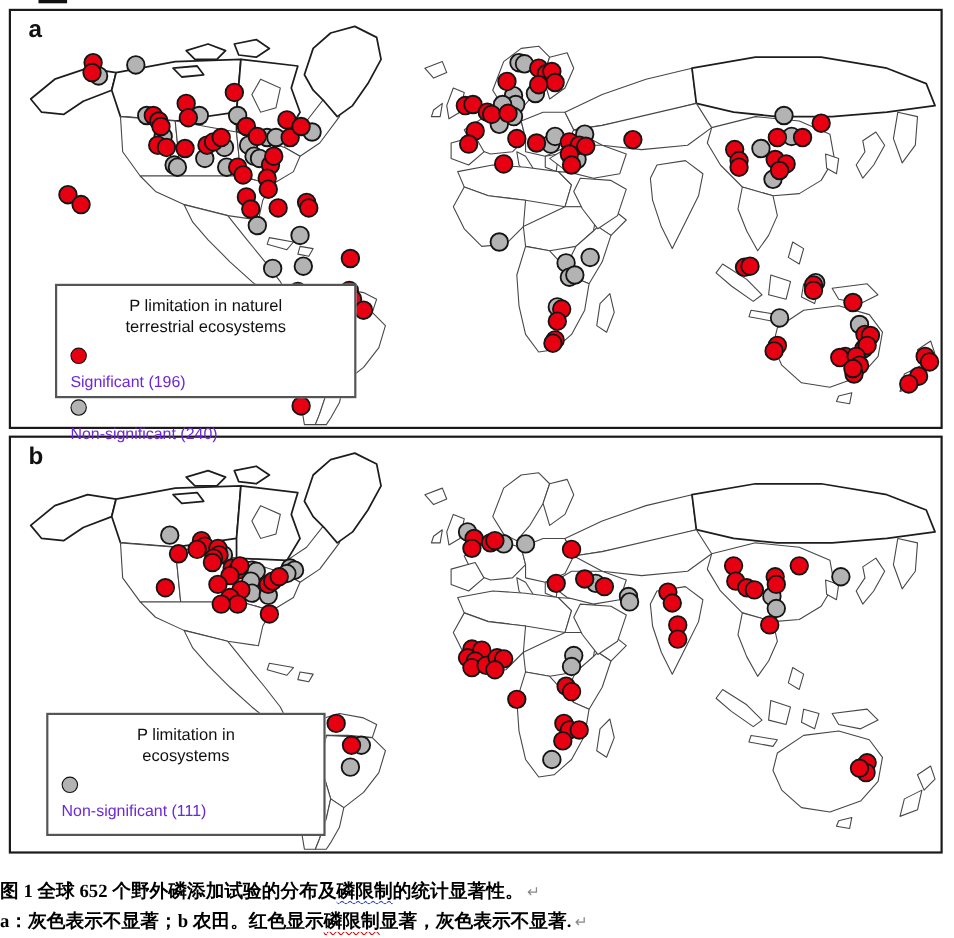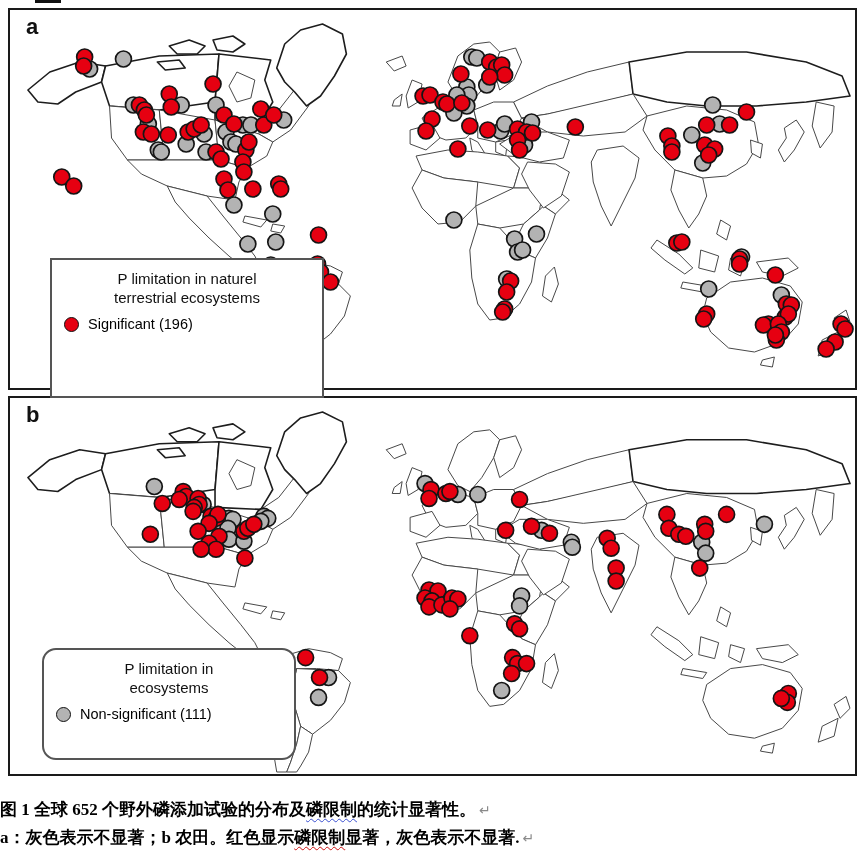--- a/index.html
+++ b/index.html
@@ -4,24 +4,24 @@
 <style>
   html,body{margin:0;padding:0;background:#ffffff;}
   body{width:867px;height:853px;position:relative;font-family:"Liberation Sans",sans-serif;}
   .crop-mark{position:absolute;left:35px;top:0;width:26px;height:3px;background:#111;}
   .panel{position:absolute;left:8px;width:849px;border:2px solid #1a1a1a;background:#fff;box-sizing:border-box;}
   #panel-a{top:8px;height:382px;}
   #panel-b{top:396px;height:380px;}
   .panel svg.mapsvg{position:absolute;left:0;top:0;width:100%;height:100%;}
   .panel-label{position:absolute;left:16px;top:4px;font-size:22px;font-weight:bold;color:#111;z-index:5;}
   .legend{position:absolute;background:#fff;border:2px solid #555;z-index:6;padding:10px 12px 8px 12px;box-sizing:border-box;}
-  #legend-a{left:40px;top:248px;width:274px;height:140px;}
-  #legend-b{left:32px;top:250px;width:254px;height:112px;border-radius:14px;}
+  #legend-a{left:40px;top:248px;width:274px;height:104px;}
+  #legend-b{left:32px;top:250px;width:254px;height:112px;}
   .legend-title{text-align:center;font-size:15px;color:#111;line-height:1.25;margin-bottom:8px;}
-  .legend-item{display:flex;align-items:flex-end;gap:9px;margin-top:7px;font-size:14.5px;color:#000000;}
+  .legend-item{display:flex;align-items:flex-start;gap:9px;margin-top:7px;font-size:14.5px;color:#6d28d9;flex-direction:column;}
   .swatch{width:15px;height:15px;border-radius:50%;border:1.8px solid #111;box-sizing:border-box;flex:0 0 auto;}
   .caption{position:absolute;left:0;width:867px;text-align:left;font-family:"Liberation Serif",serif;font-weight:bold;color:#000;}
   #cap1{top:798px;font-size:17px;}
   #cap2{top:826px;font-size:17px;}
   .wavy1{text-decoration:underline wavy #3a4fd0;text-decoration-thickness:1px;text-underline-offset:3px;}
   .wavy2{text-decoration:underline wavy #cc1111;text-decoration-thickness:1px;text-underline-offset:3px;}
   .ret{color:#8a8a8a;font-weight:normal;font-size:14px;padding-left:3px;}
   .landmass{fill:#ffffff;stroke:#474747;stroke-width:1;stroke-linejoin:round;}
   .land-heavy{fill:#ffffff;stroke:#1d1d1d;stroke-width:1.6;stroke-linejoin:round;}
   .lake{fill:#ffffff;stroke:#474747;stroke-width:1;}
@@ -251,20 +251,24 @@
   <div class="panel-label">a</div>
   <div class="legend" id="legend-a">
     <div class="legend-title">
       <span>P limitation in naturel</span><br>
       <span>terrestrial ecosystems</span>
     </div>
     <div class="legend-item">
       <span class="swatch" style="background-color: rgb(230, 0, 17);"></span>
       <span>Significant (196)</span>
     </div>
+    <div class="legend-item">
+      <span class="swatch" style="background-color: rgb(179, 179, 179);"></span>
+      <span>Non-significant (240)</span>
+    </div>
   </div>
 </div>
 
 <div class="panel" id="panel-b">
   <svg class="mapsvg" viewBox="0 0 849 378" preserveAspectRatio="none">
     <use href="#world-map"></use>
     <g>
         <circle cx="145" cy="89" r="8" fill="#b3b3b3" stroke="#151515" stroke-width="1.7"></circle>
         <circle cx="194" cy="107" r="8" fill="#b3b3b3" stroke="#151515" stroke-width="1.7"></circle>
         <circle cx="220" cy="121" r="8" fill="#b3b3b3" stroke="#151515" stroke-width="1.7"></circle>

